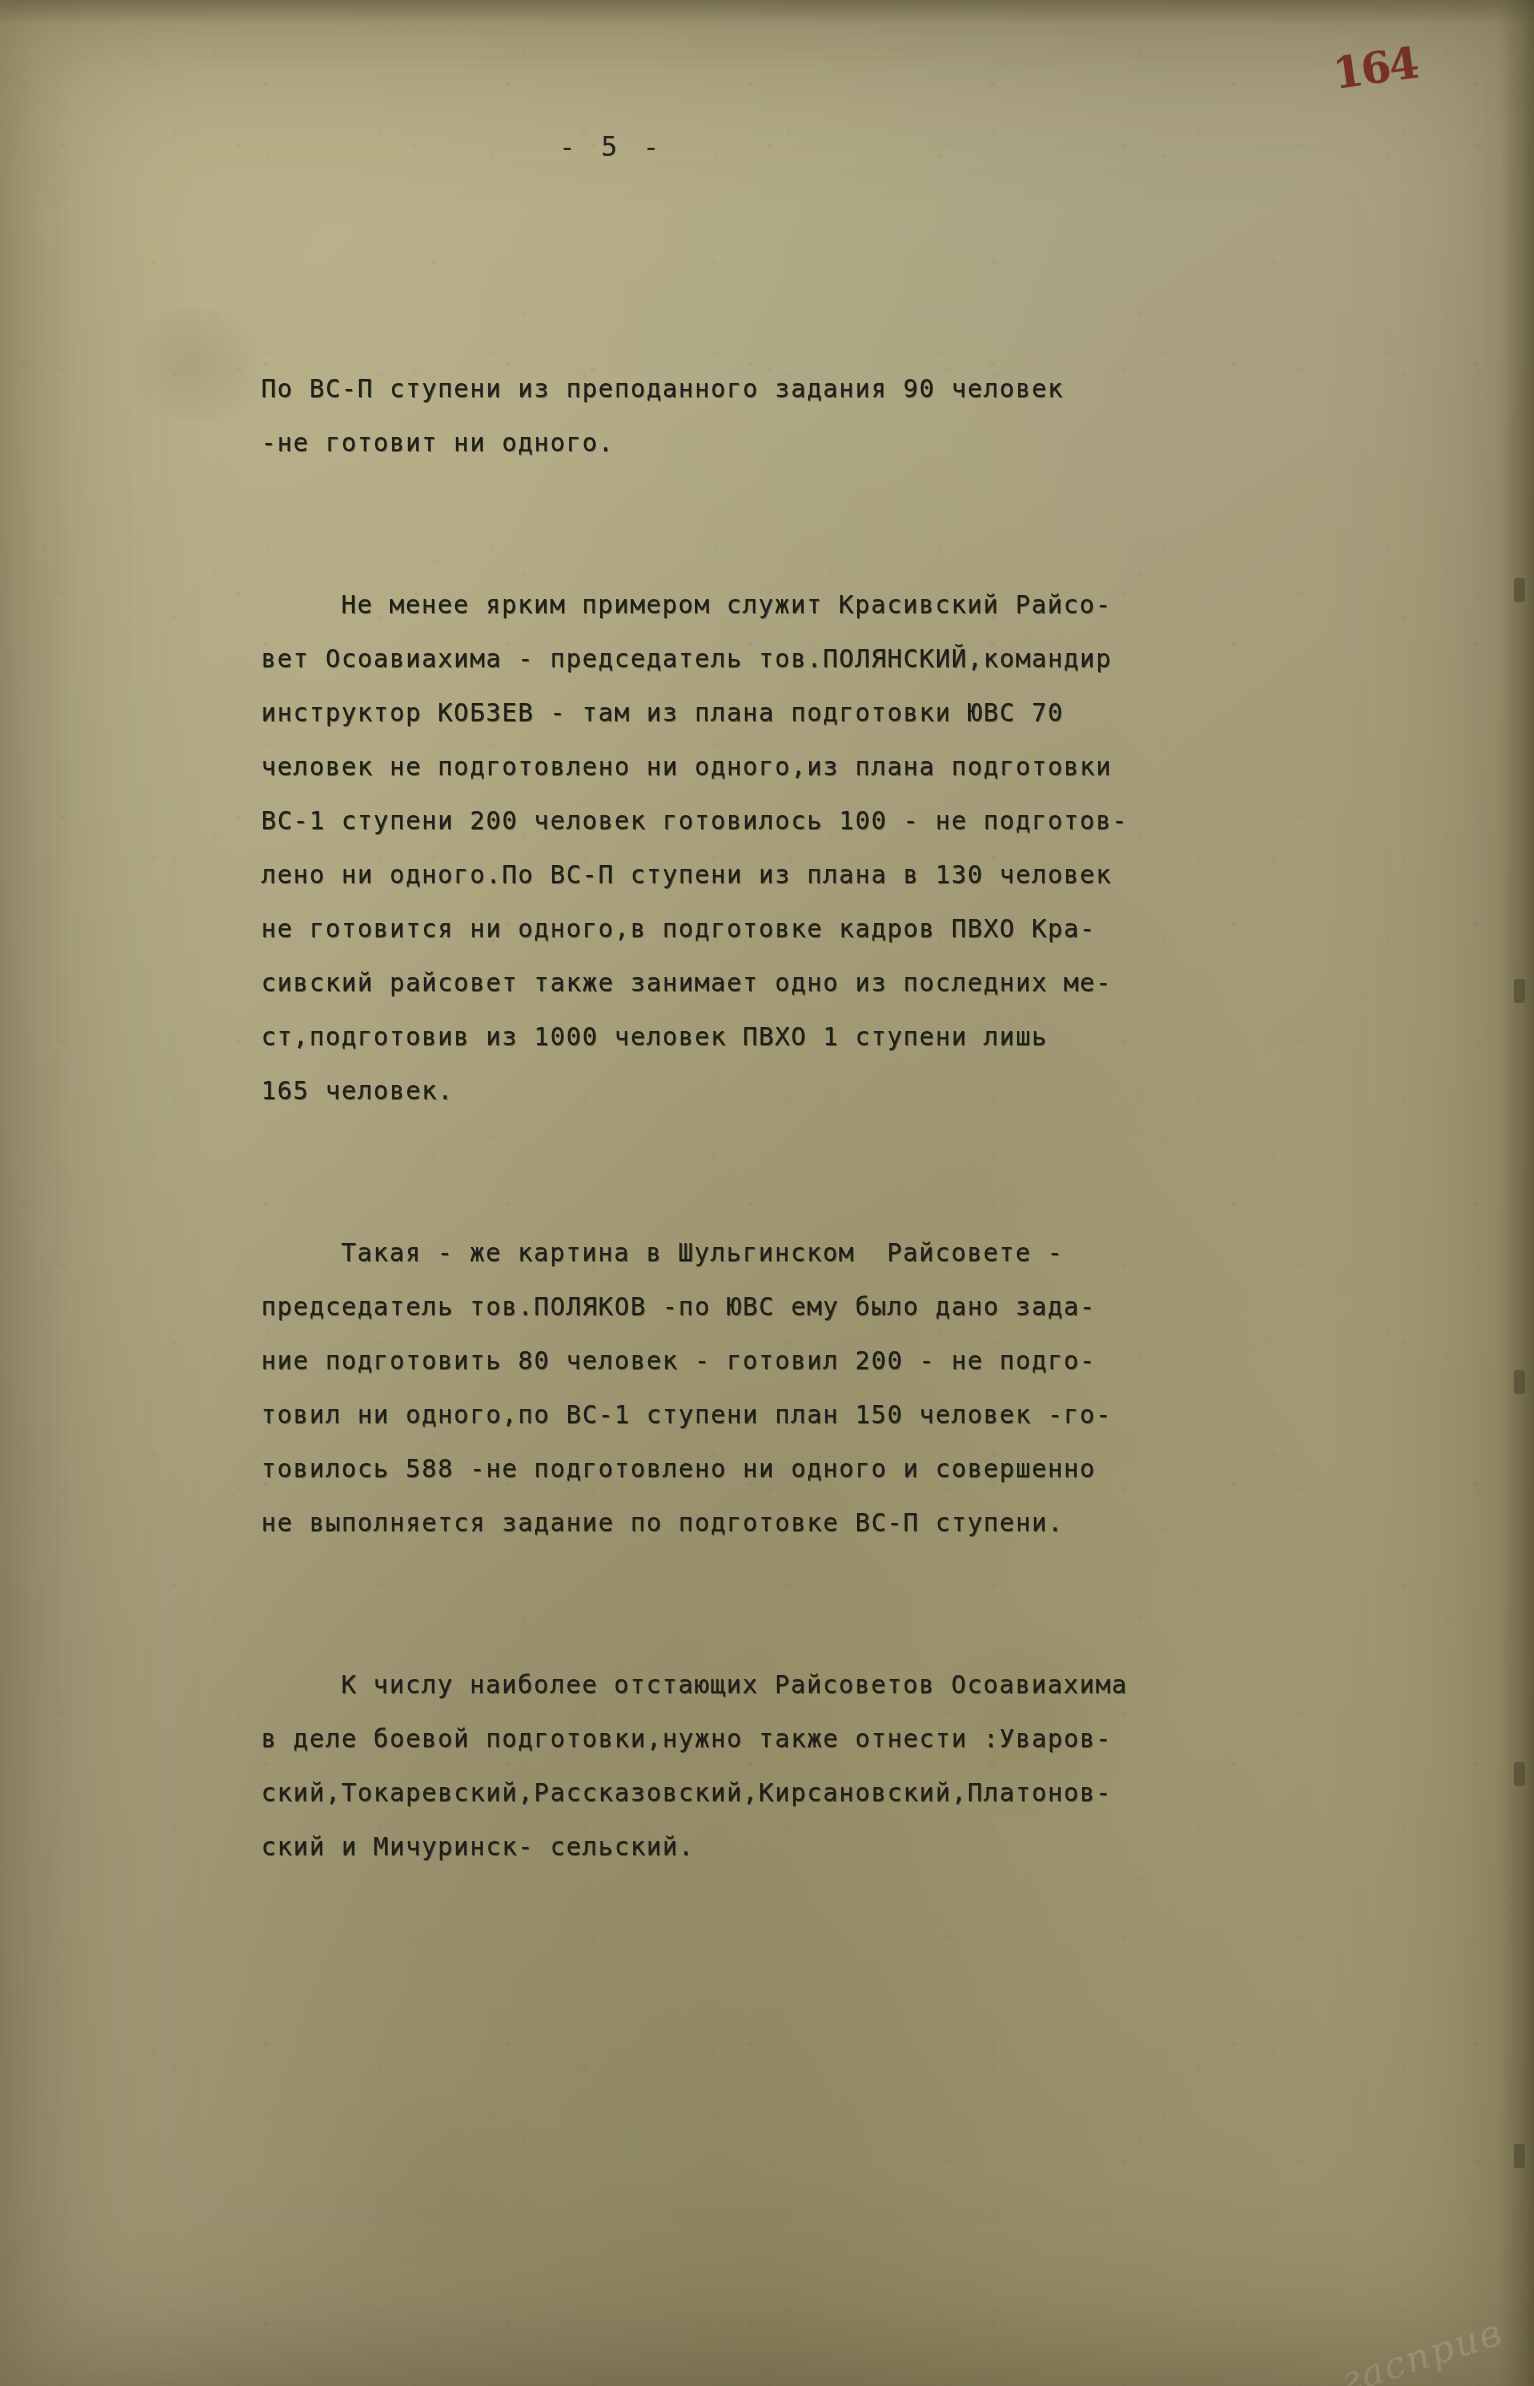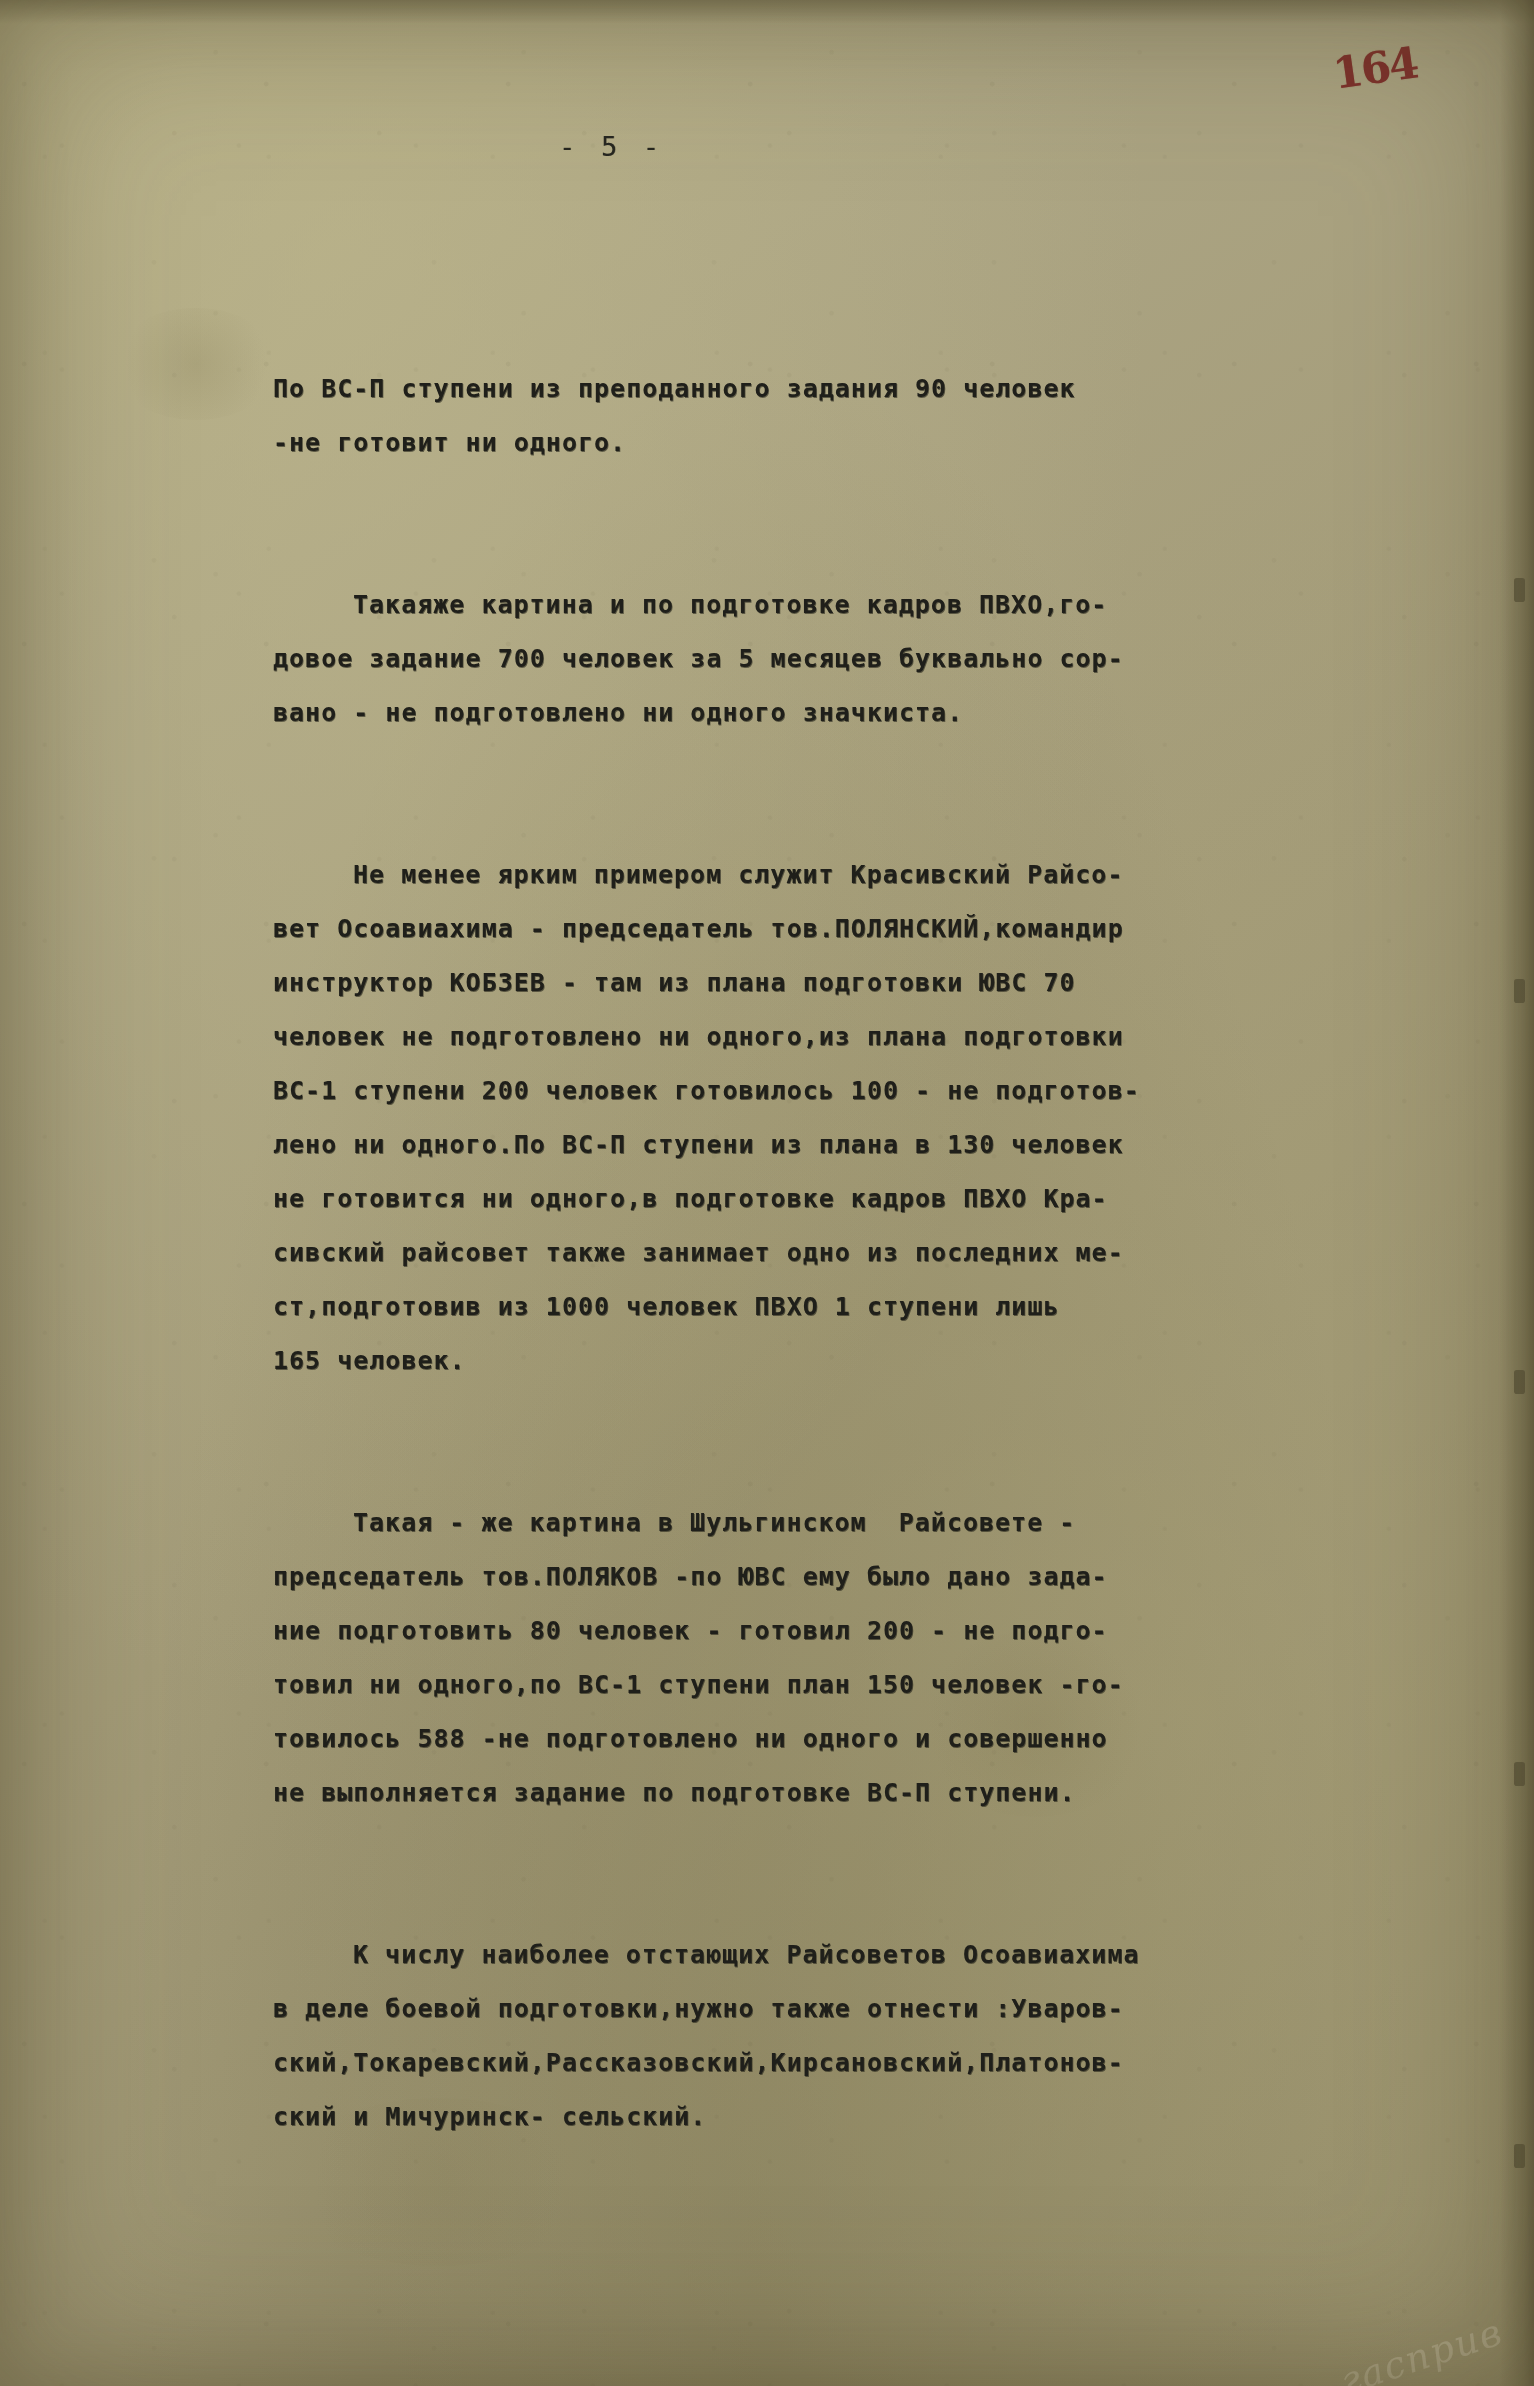--- a/index.html
+++ b/index.html
@@ -97,24 +97,23 @@
     left: 261px;
     width: 1240px;
     font-size: 25px;
     line-height: 54px;
     letter-spacing: 1px;
     color: #24241f;
     text-shadow: 0.7px 0.5px 0.6px rgba(30,30,22,0.55);
     white-space: pre-wrap;
   }
   .para {
-    margin: 0 0 0 12px;
+    margin: 0 0 0 0;
     text-indent: 80px;
     white-space: pre-wrap;
-    font-weight: bold;
   }
   .para.first { text-indent: 0; }
   .para.block { text-indent: 80px; }
 
   
   .body-text { filter: contrast(1.05); }
 
   .watermark {
     position: absolute;
     right: 28px;
@@ -151,23 +150,20 @@
   <div class="hole" style="top:1762px;"></div>
   <div class="hole" style="top:2144px;"></div>
 
   <div class="folio">164</div>
 
   <div class="page-number">- 5 -</div>
 
   <div class="body-text">
     <p class="para first">По ВС-П ступени из преподанного задания 90 человек
 -не готовит ни одного.</p>
-    <p class="para block">Такаяже картина и по подготовке кадров ПВХО,го-
-довое задание 700 человек за 5 месяцев буквально сор-
-вано - не подготовлено ни одного значкиста.</p>
     <p class="para block">Не менее ярким примером служит Красивский Райсо-
 вет Осоавиахима - председатель тов.ПОЛЯНСКИЙ,командир
 инструктор КОБЗЕВ - там из плана подготовки ЮВС 70
 человек не подготовлено ни одного,из плана подготовки
 ВС-1 ступени 200 человек готовилось 100 - не подготов-
 лено ни одного.По ВС-П ступени из плана в 130 человек
 не готовится ни одного,в подготовке кадров ПВХО Кра-
 сивский райсовет также занимает одно из последних ме-
 ст,подготовив из 1000 человек ПВХО 1 ступени лишь
 165 человек.</p>

